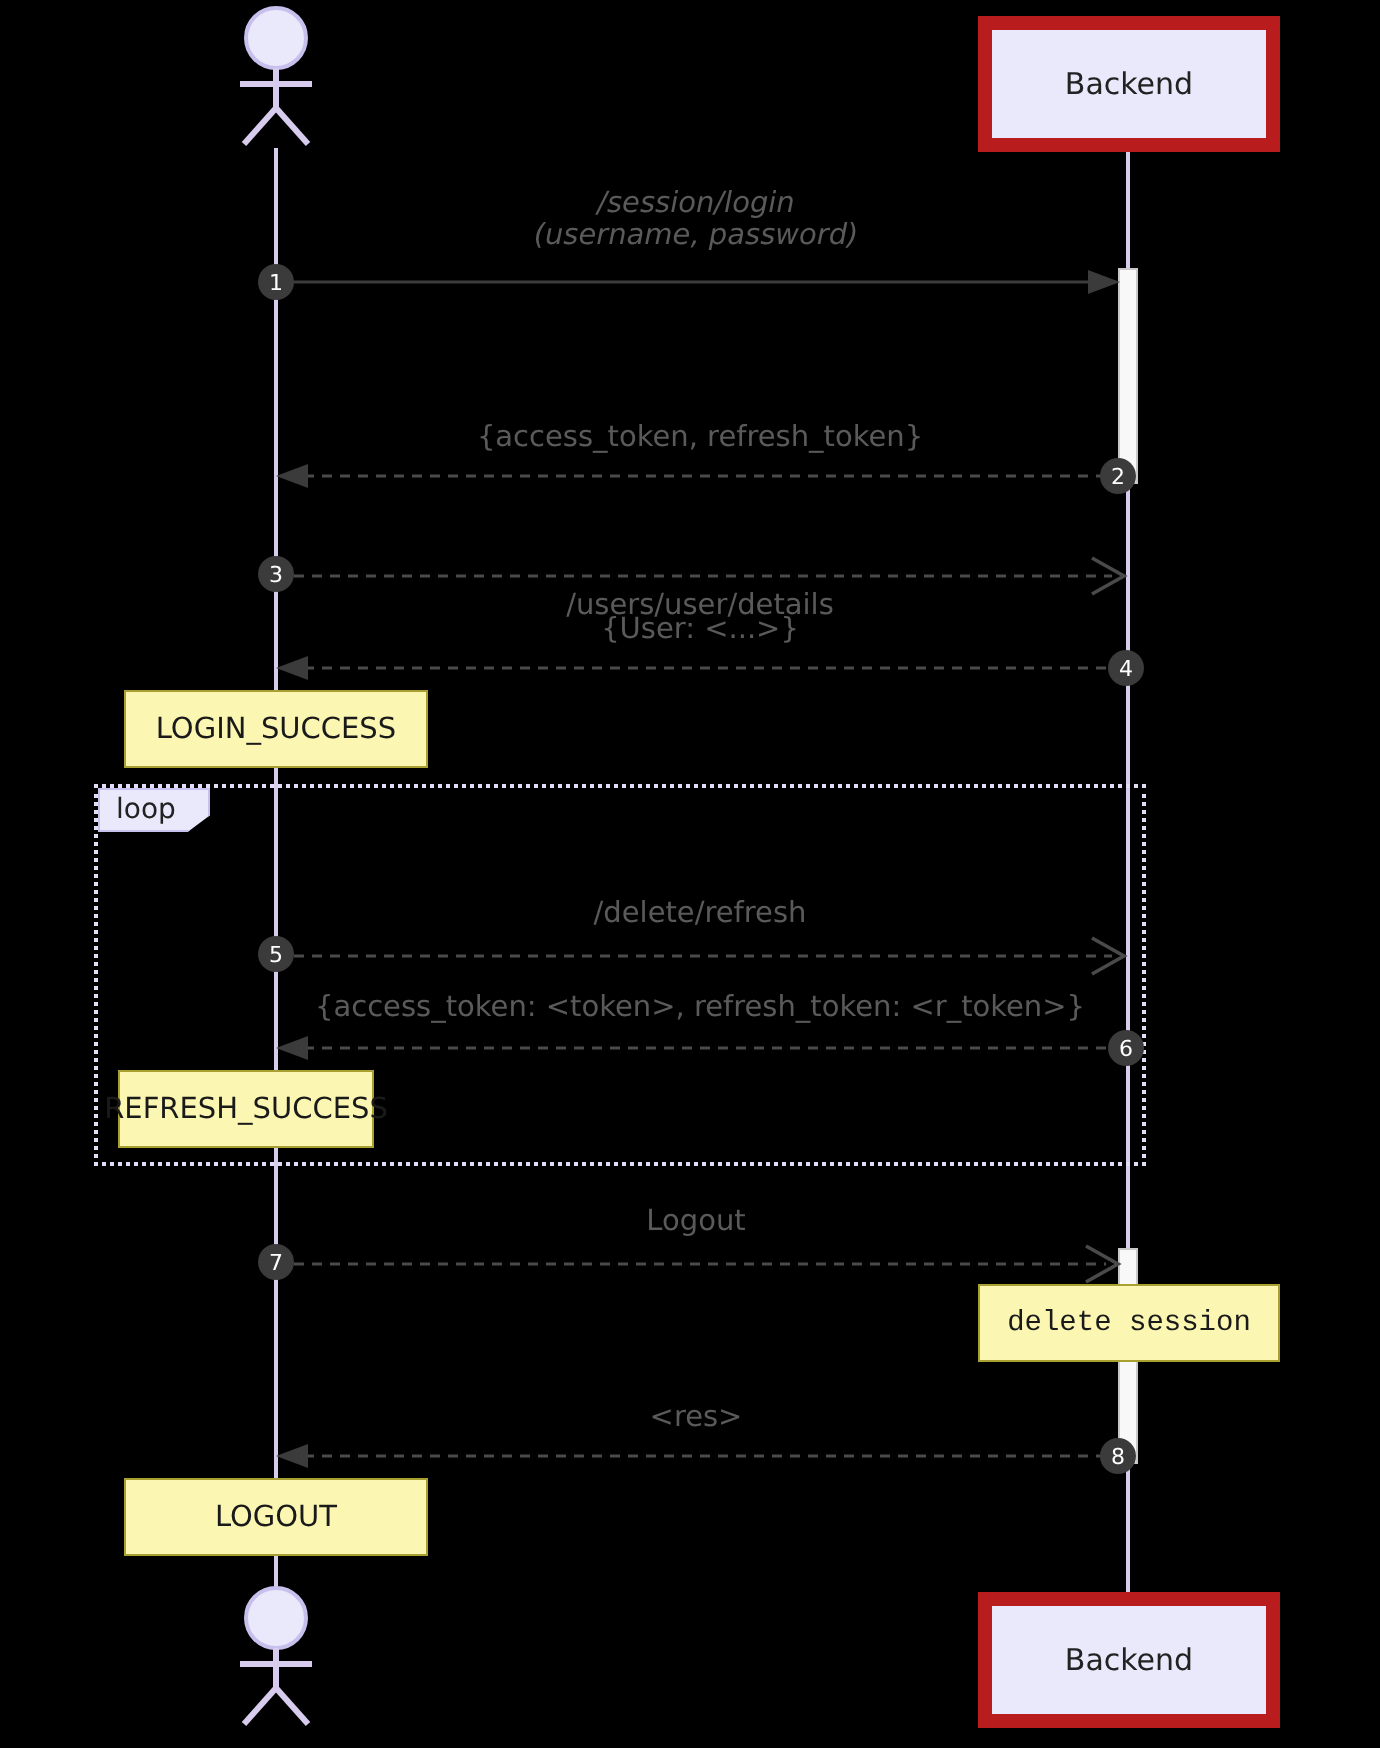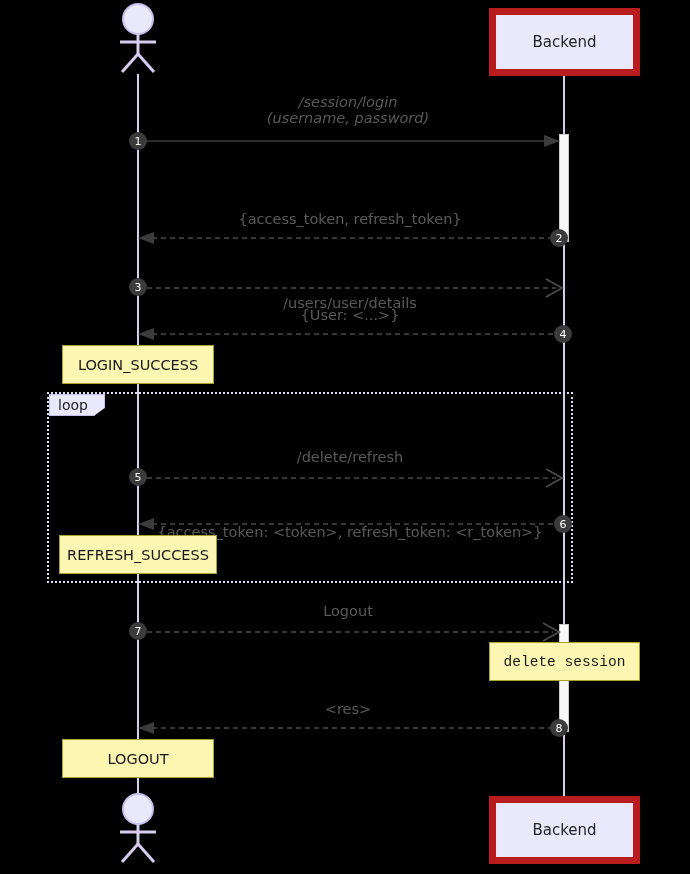--- a/index.html
+++ b/index.html
@@ -197,21 +197,21 @@
   <div class="abs" style="left:138px; top:469px; width:425px; height:18px;">
     <svg width="425" height="18" viewBox="0 0 425 18">
       <line x1="0" y1="9" x2="418" y2="9" stroke="#4A4A4A" stroke-width="1.4" stroke-dasharray="5,4"></line>
       <polyline points="408,0 424,9 408,18" fill="none" stroke="#4A4A4A" stroke-width="1.8"></polyline>
     </svg>
   </div>
   <div class="abs seq-num" style="left:129px; top:468px;">
     <span>5</span>
   </div>
 
-  <div class="abs msg-label" style="left:350px; top:524px;">
+  <div class="abs msg-label" style="left:350px; top:496px;">
     <div>{access_token: &lt;token&gt;, refresh_token: &lt;r_token&gt;}</div>
   </div>
   <div class="abs" style="left:138px; top:516px; width:425px; height:16px;">
     <svg width="425" height="16" viewBox="0 0 425 16">
       <line x1="14" y1="8" x2="425" y2="8" stroke="#4A4A4A" stroke-width="1.4" stroke-dasharray="5,4"></line>
       <polygon points="0,8 16,2 16,14" fill="#3B3B3B"></polygon>
     </svg>
   </div>
   <div class="abs seq-num" style="left:554px; top:515px;">
     <span>6</span>
@@ -241,21 +241,21 @@
   </div>
   <div class="abs seq-num" style="left:550px; top:719px;">
     <span>8</span>
   </div>
 
 
   <div class="abs note" style="left:62px; top:345px; width:152px; height:39px;">
     <span>LOGIN_SUCCESS</span>
   </div>
 
-  <div class="abs note" style="left:59px; top:535px; width:158px; height:39px;">
+  <div class="abs note" style="left:59px; top:535px; width:128px; height:39px;">
     <span>REFRESH_SUCCESS</span>
   </div>
 
   <div class="abs note" style="left:489px; top:642px; width:151px; height:39px;font-family:Liberation Mono, monospace;">
     <span>delete session</span>
   </div>
 
   <div class="abs note" style="left:62px; top:739px; width:152px; height:39px;">
     <span>LOGOUT</span>
   </div>

